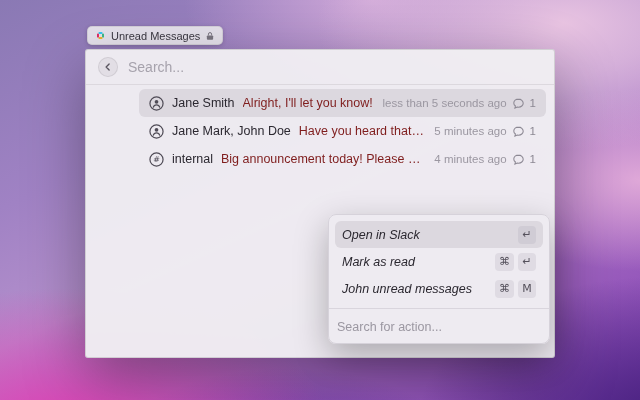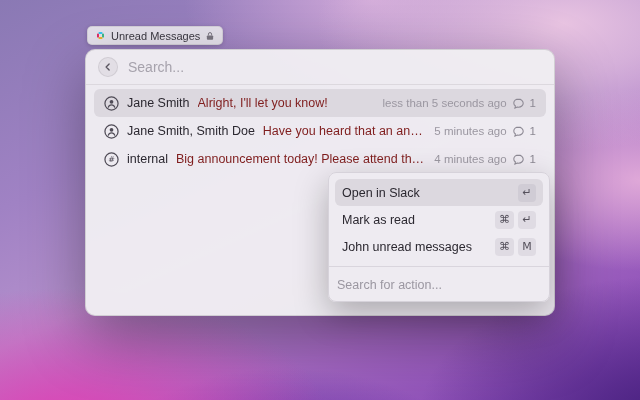--- a/index.html
+++ b/index.html
@@ -27,45 +27,45 @@
     border: 1px solid rgba(0,0,0,0.08);
     border-radius: 5px; padding: 0 7px;
     box-shadow: 0 1px 4px rgba(0,0,0,0.18);
     justify-content: space-between;
   }
   .tag-label { font-size: 11px; color: #3a3741; }
   .tag .icn { display: inline-flex; }
 
   
   .panel {
-    position: absolute; left: 85px; top: 49px; width: 470px; height: 267px;
+    position: absolute; left: 85px; top: 49px; width: 470px; height: 309px;
     background: rgba(240,237,242,0.97);
     border: 1px solid rgba(0,0,0,0.12);
-    border-radius: 10px;
+    border-radius: 3px;
     box-shadow: 0 22px 60px rgba(0,0,0,0.35);
   }
   .header {
     height: 35px; display: flex; align-items: center; gap: 10px;
     padding: 0 12px; border-bottom: 1px solid #dcd8de;
   }
   .back-btn {
     width: 20px; height: 20px; border-radius: 50%;
     background: #e2dee5; border: 1px solid rgba(0,0,0,0.08);
     display: flex; align-items: center; justify-content: center;
     cursor: default; flex: none;
   }
   .search-input {
     flex: 1; border: none; outline: none; background: transparent;
     font-family: "Liberation Sans", sans-serif;
     font-size: 14px; color: #2b2830;
   }
   .search-input::placeholder { color: #a6a2ac; }
 
   
-  .list { padding: 4px 8px; }
+  .list { padding: 4px 8px; margin-left: 45px; }
   .row {
     height: 28px; display: flex; align-items: center; gap: 8px;
     padding: 0 10px; border-radius: 6px;
   }
   .row.selected { background: #dcd8df; }
   .row-icon { display: inline-flex; flex: none; }
   .row-title { font-size: 12.5px; color: #2b2830; font-weight: 500; flex: none; white-space: nowrap; }
   .row-preview {
     font-size: 12.5px; color: #7f1d1d; flex: 1;
     white-space: nowrap; overflow: hidden; text-overflow: ellipsis;
@@ -82,21 +82,21 @@
     border-radius: 8px;
     box-shadow: 0 12px 34px rgba(0,0,0,0.28);
     display: flex; flex-direction: column;
   }
   .action-items { padding: 6px; }
   .action-item {
     height: 27px; display: flex; align-items: center; justify-content: space-between;
     padding: 0 7px; border-radius: 6px;
   }
   .action-item.selected { background: #dcd8df; }
-  .action-label { font-size: 12.5px; color: #2b2830; }
+  .action-label { font-size: 12.5px; color: #2b2830; font-style: italic; }
   .keys { display: flex; gap: 4px; }
   .keycap {
     min-width: 18px; height: 18px; padding: 0 4px;
     display: inline-flex; align-items: center; justify-content: center;
     background: #dfdbe3; border-radius: 4px;
     font-size: 11px; color: #55515c;
     font-family: "DejaVu Sans", "Liberation Sans", sans-serif;
   }
   .action-item.selected .keycap { background: #d0ccd5; }
   .action-search {
@@ -171,21 +171,21 @@
     </div>
 
     <div class="row">
       <span class="row-icon">
         <svg width="15" height="15" viewBox="0 0 16 16">
           <circle cx="8" cy="8" r="7" fill="none" stroke="#4f4b56" stroke-width="1.3"></circle>
           <circle cx="8" cy="6.2" r="2" fill="#4f4b56"></circle>
           <path d="M4.4 12.4c.7-2.1 2.1-3 3.6-3s2.9.9 3.6 3" fill="none" stroke="#4f4b56" stroke-width="1.3"></path>
         </svg>
       </span>
-      <span class="row-title">Jane Smith, Smith Doe</span>
+      <span class="row-title">Jane Mark, John Doe</span>
       <span class="row-preview">Have you heard that an announcement is coming today?</span>
       <span class="row-right">
         <span class="row-time">5 minutes ago</span>
         <span class="row-icon">
           <svg width="13" height="13" viewBox="0 0 16 16">
             <path d="M8 2.6c-3.2 0-5.8 2.1-5.8 4.8 0 1.5.8 2.8 2 3.7L3.6 13.6l2.9-1.3c.5.1 1 .2 1.5.2 3.2 0 5.8-2.1 5.8-4.8S11.2 2.6 8 2.6z" fill="none" stroke="#8c8893" stroke-width="1.3"></path>
           </svg>
         </span>
         <span class="row-count">1</span>
       </span>

